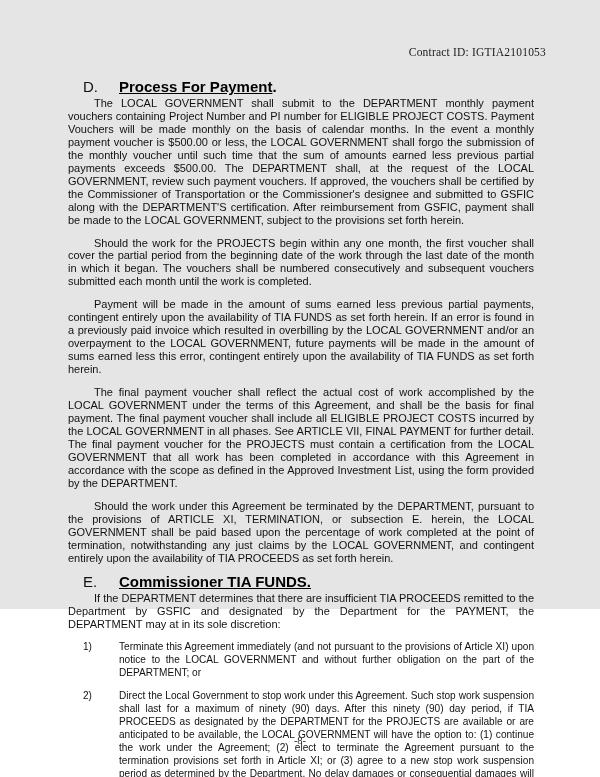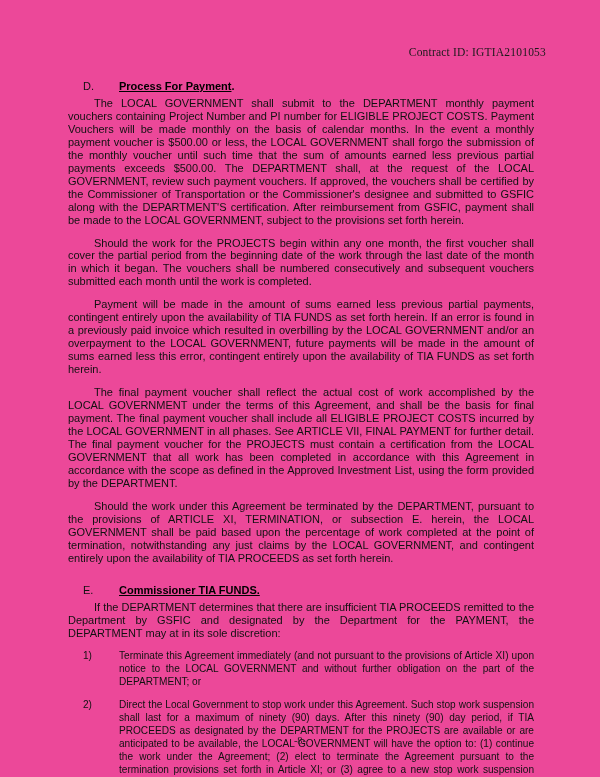--- a/index.html
+++ b/index.html
@@ -11,22 +11,22 @@
     height: 777px;
     background: #ffffff;
     font-family: "Liberation Sans", sans-serif;
     color: #000000;
     overflow: hidden;
   }
 
   .page {
     position: relative;
     width: 600px;
-    height: 777px;
-    background: #ec4899;
+    height: 609px;
+    background: #e5e5e5;
     box-sizing: border-box;
   }
 
   
   .contract-header {
     position: absolute;
     top: 46px;
     right: 54px;
     font-family: "Liberation Serif", serif;
     font-size: 11.5px;
@@ -50,28 +50,28 @@
     text-justify: inter-word;
     color: #111111;
     margin: 0 0 10px 0;
     letter-spacing: -0.02px;
     word-spacing: 0.1px;
   }
   .para.indent {
     text-indent: 26px;
   }
   .para.tight {
-    margin-bottom: 20px;
+    margin-bottom: 11px;
   }
 
   
   .section-head {
     display: block;
     margin: 0 0 4px 0;
-    font-size: 11px;
+    font-size: 15px;
     line-height: 13px;
     white-space: nowrap;
   }
   .section-head .letter {
     display: inline-block;
     width: 36px;
     margin-left: 15px;
     font-weight: normal;
     color: #111111;
   }

